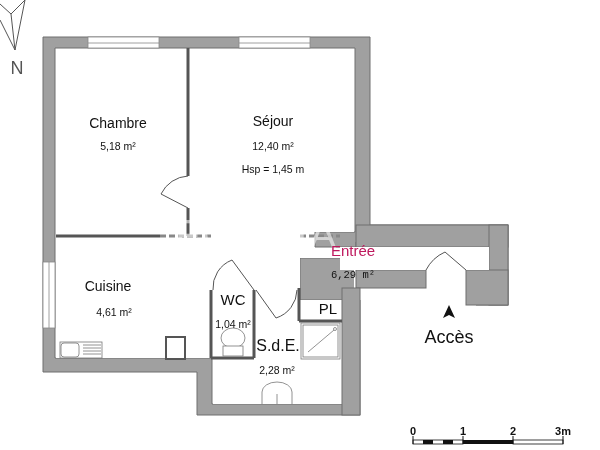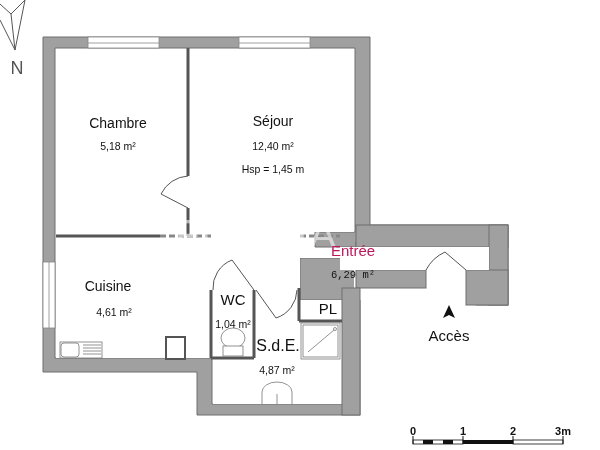--- a/index.html
+++ b/index.html
@@ -158,20 +158,20 @@
 
 <div class="lbl room-name" style="left:353px; top:242px; font-size:15px; color:#be185d;">Entrée</div>
 <div class="lbl room-area" style="left:353px; top:269px;font-family:Liberation Mono, monospace;">6,29 m²</div>
 
 <div class="lbl small-name" style="left:233px; top:291px;">WC</div>
 <div class="lbl room-area" style="left:233px; top:318px;">1,04 m²</div>
 
 <div class="lbl small-name" style="left:320px; top:300px;margin-left:8px;">PL</div>
 
 <div class="lbl small-name" style="left:278px; top:337px; font-size:16px;">S.d.E.</div>
-<div class="lbl room-area" style="left:277px; top:364px;">4,87 m²</div>
+<div class="lbl room-area" style="left:277px; top:364px;">2,28 m²</div>
 
-<div class="lbl room-name" style="left:449px; top:327px; font-size:15px;">Accès</div>
+<div class="lbl room-name" style="left:449px; top:327px; font-size:18px;">Accès</div>
 
 <div class="scale-lbl" style="left:413px; top:425px;">0</div>
 <div class="scale-lbl" style="left:463px; top:425px;">1</div>
 <div class="scale-lbl" style="left:513px; top:425px;">2</div>
 <div class="scale-lbl" style="left:563px; top:425px;">3m</div>
 
 </body></html>

